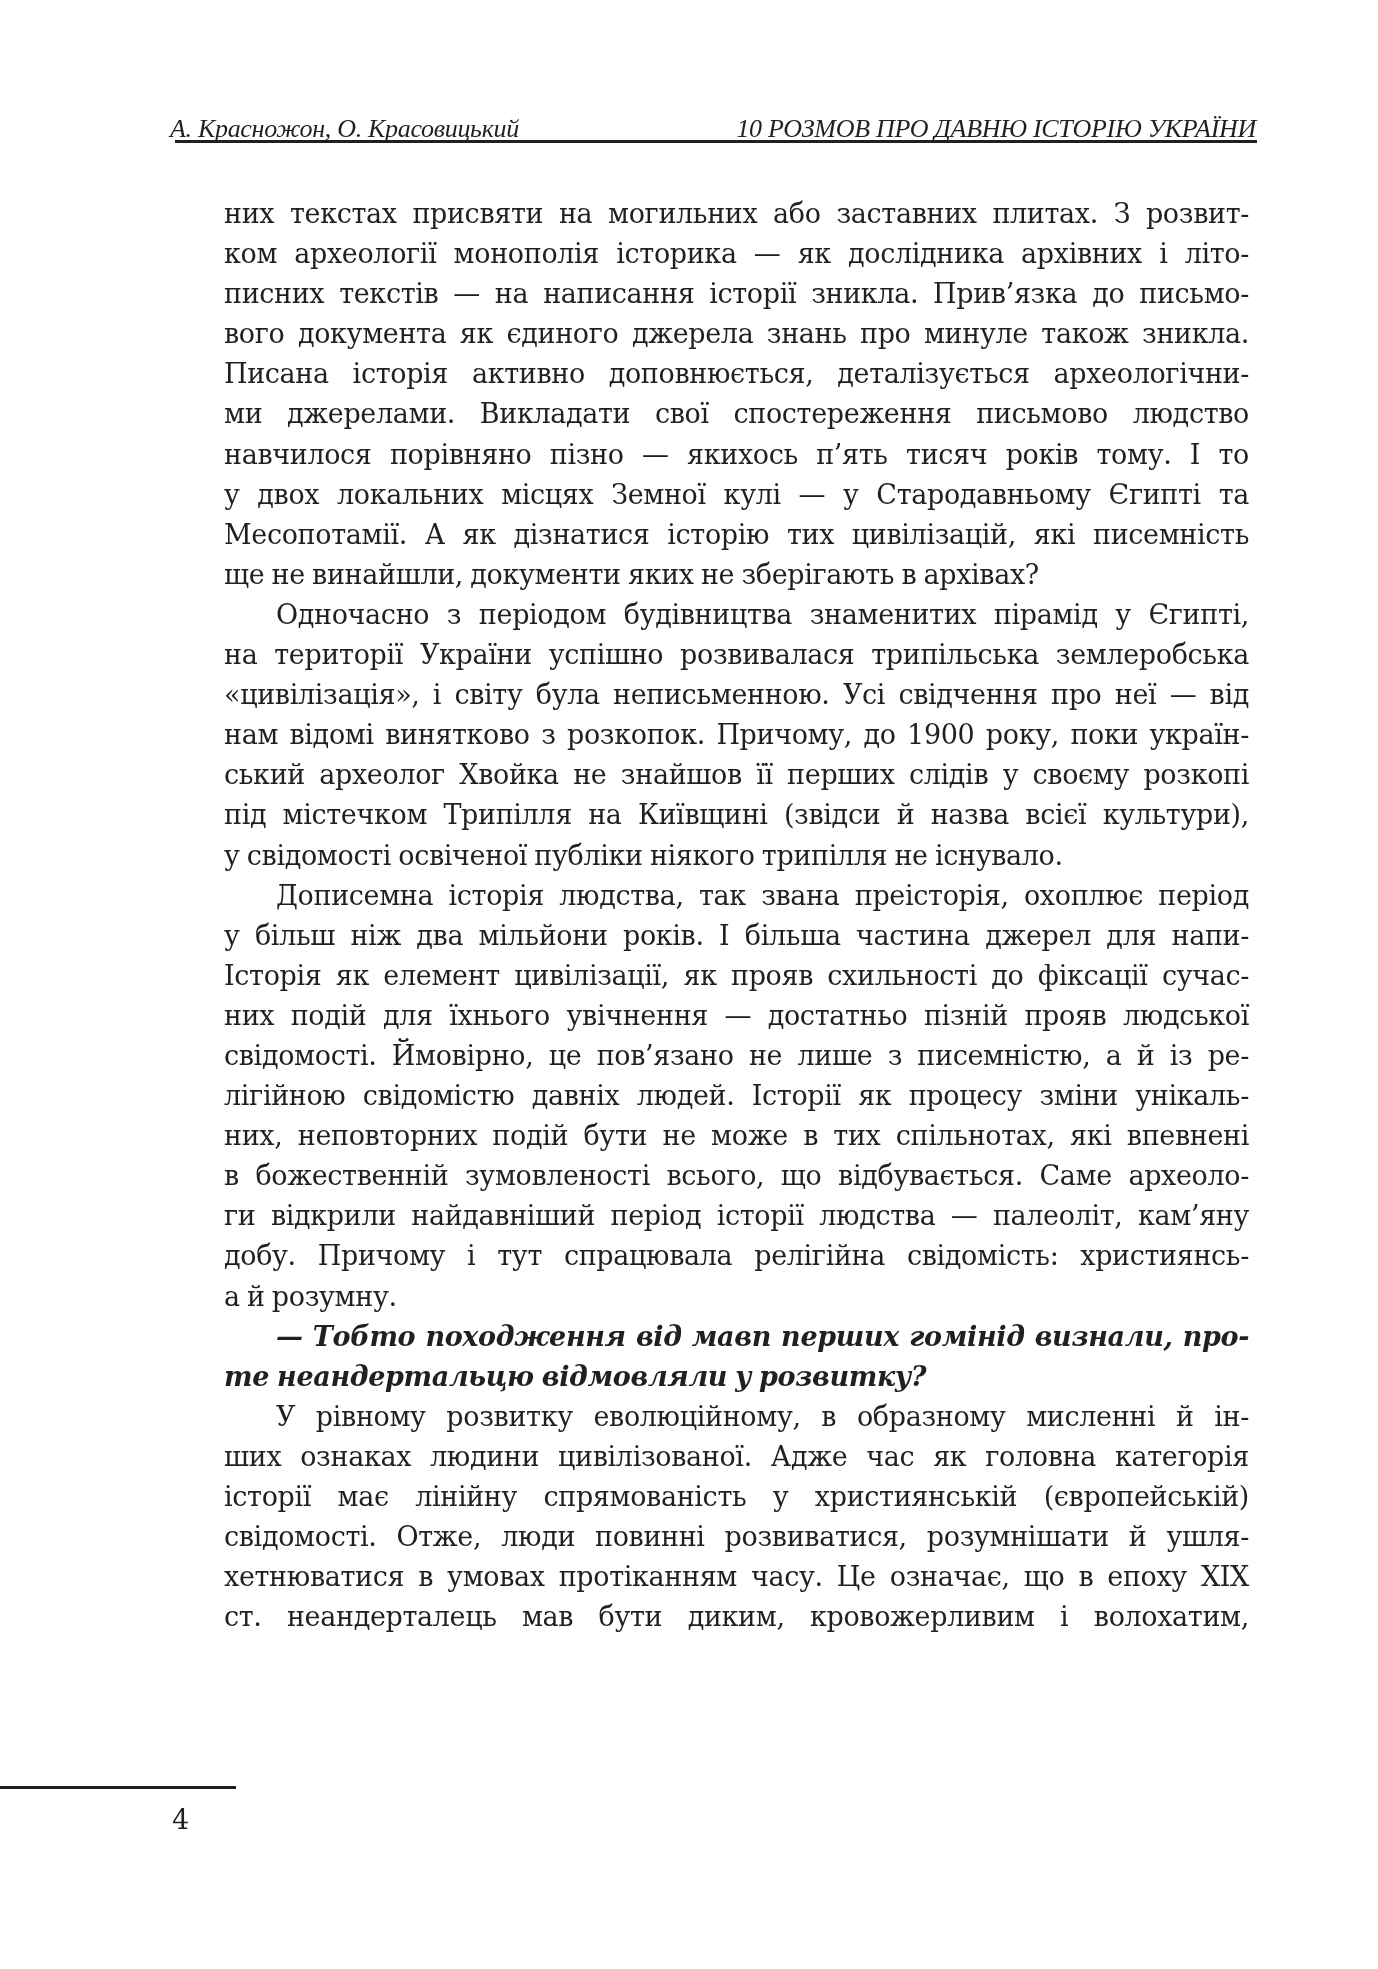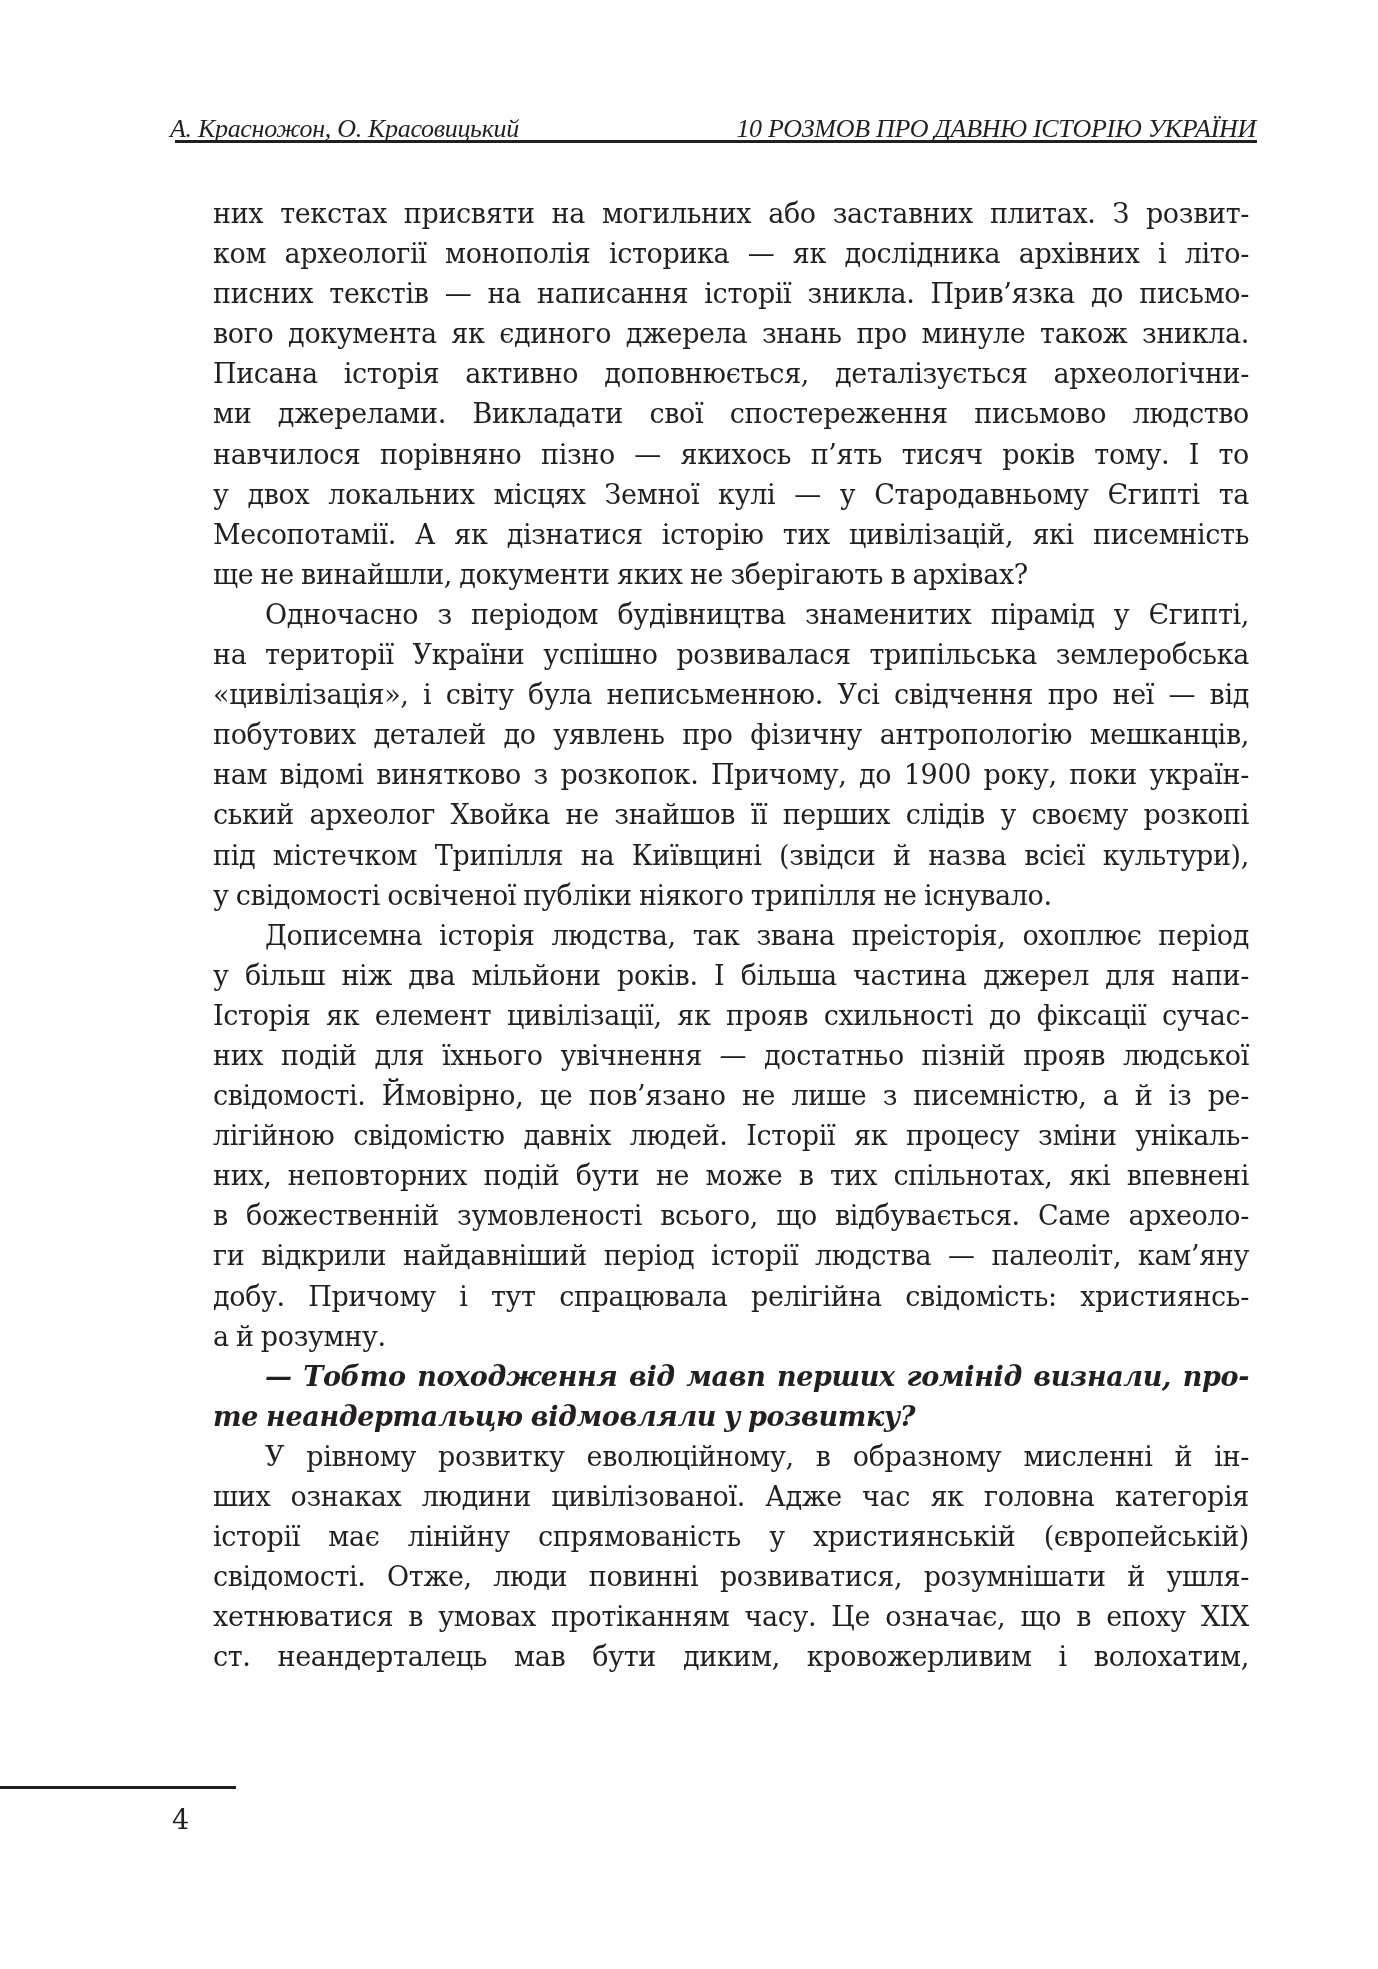--- a/index.html
+++ b/index.html
@@ -52,20 +52,21 @@
     letter-spacing: -0.35px;
     word-spacing: -1px;
   }
   .line {
     height: 40.1px;
     line-height: 40.1px;
     white-space: nowrap;
     text-align: justify;
     text-align-last: justify;
     overflow: visible;
+    margin-left: 11px;
   }
   .line.last {
     text-align-last: left;
   }
   .line.indent {
     padding-left: 52px;
   }
   .line.question {
     font-style: italic;
     font-weight: bold;
@@ -108,21 +109,20 @@
     <div class="line">навчилося порівняно пізно — якихось п’ять тисяч років тому. І то</div>
     <div class="line">у двох локальних місцях Земної кулі — у Стародавньому Єгипті та</div>
     <div class="line">Месопотамії. А як дізнатися історію тих цивілізацій, які писемність</div>
     <div class="line last">ще не винайшли, документи яких не зберігають в архівах?</div>
   </div>
 
   <div>
     <div class="line indent">Одночасно з періодом будівництва знаменитих пірамід у Єгипті,</div>
     <div class="line">на території України успішно розвивалася трипільська землеробська</div>
     <div class="line">«цивілізація», і світу була неписьменною. Усі свідчення про неї — від</div>
-    <div class="line">побутових деталей до уявлень про фізичну антропологію мешканців,</div>
     <div class="line">нам відомі винятково з розкопок. Причому, до 1900 року, поки україн-</div>
     <div class="line">ський археолог Хвойка не знайшов її перших слідів у своєму розкопі</div>
     <div class="line">під містечком Трипілля на Київщині (звідси й назва всієї культури),</div>
     <div class="line last">у свідомості освіченої публіки ніякого трипілля не існувало.</div>
   </div>
 
   <div>
     <div class="line indent">Дописемна історія людства, так звана преісторія, охоплює період</div>
     <div class="line">у більш ніж два мільйони років. І більша частина джерел для напи-</div>
     <div class="line">Історія як елемент цивілізації, як прояв схильності до фіксації сучас-</div>

